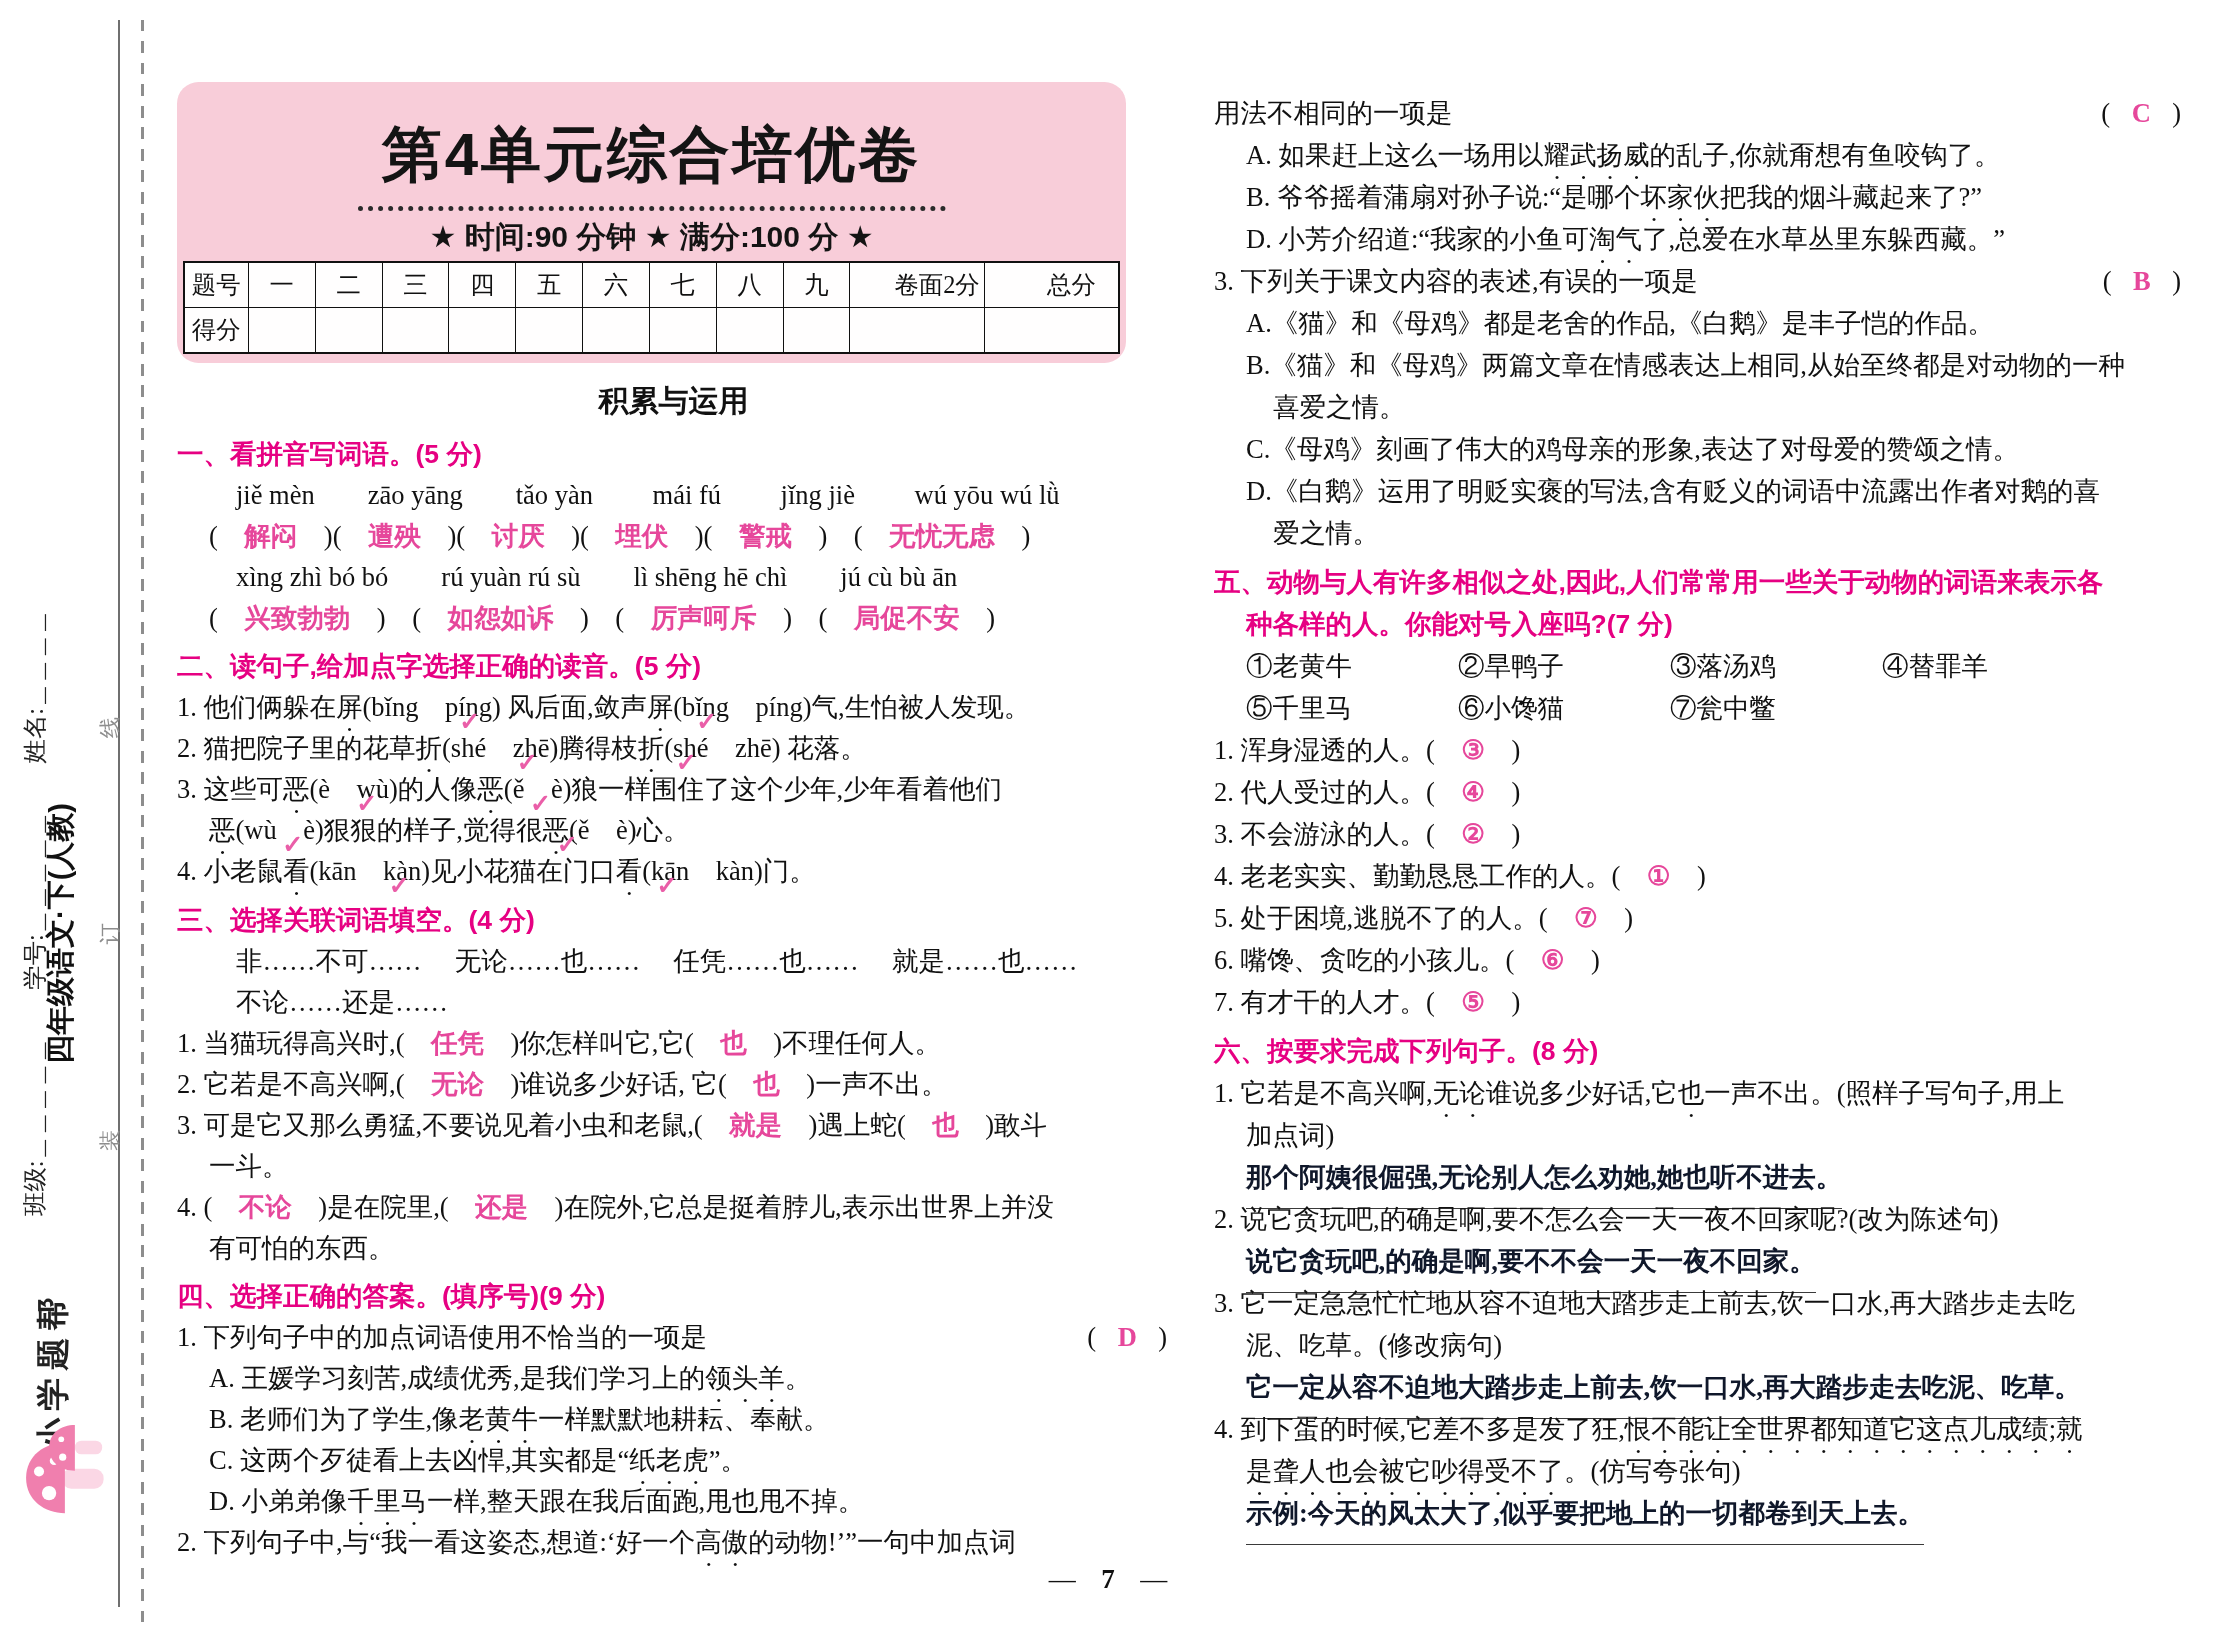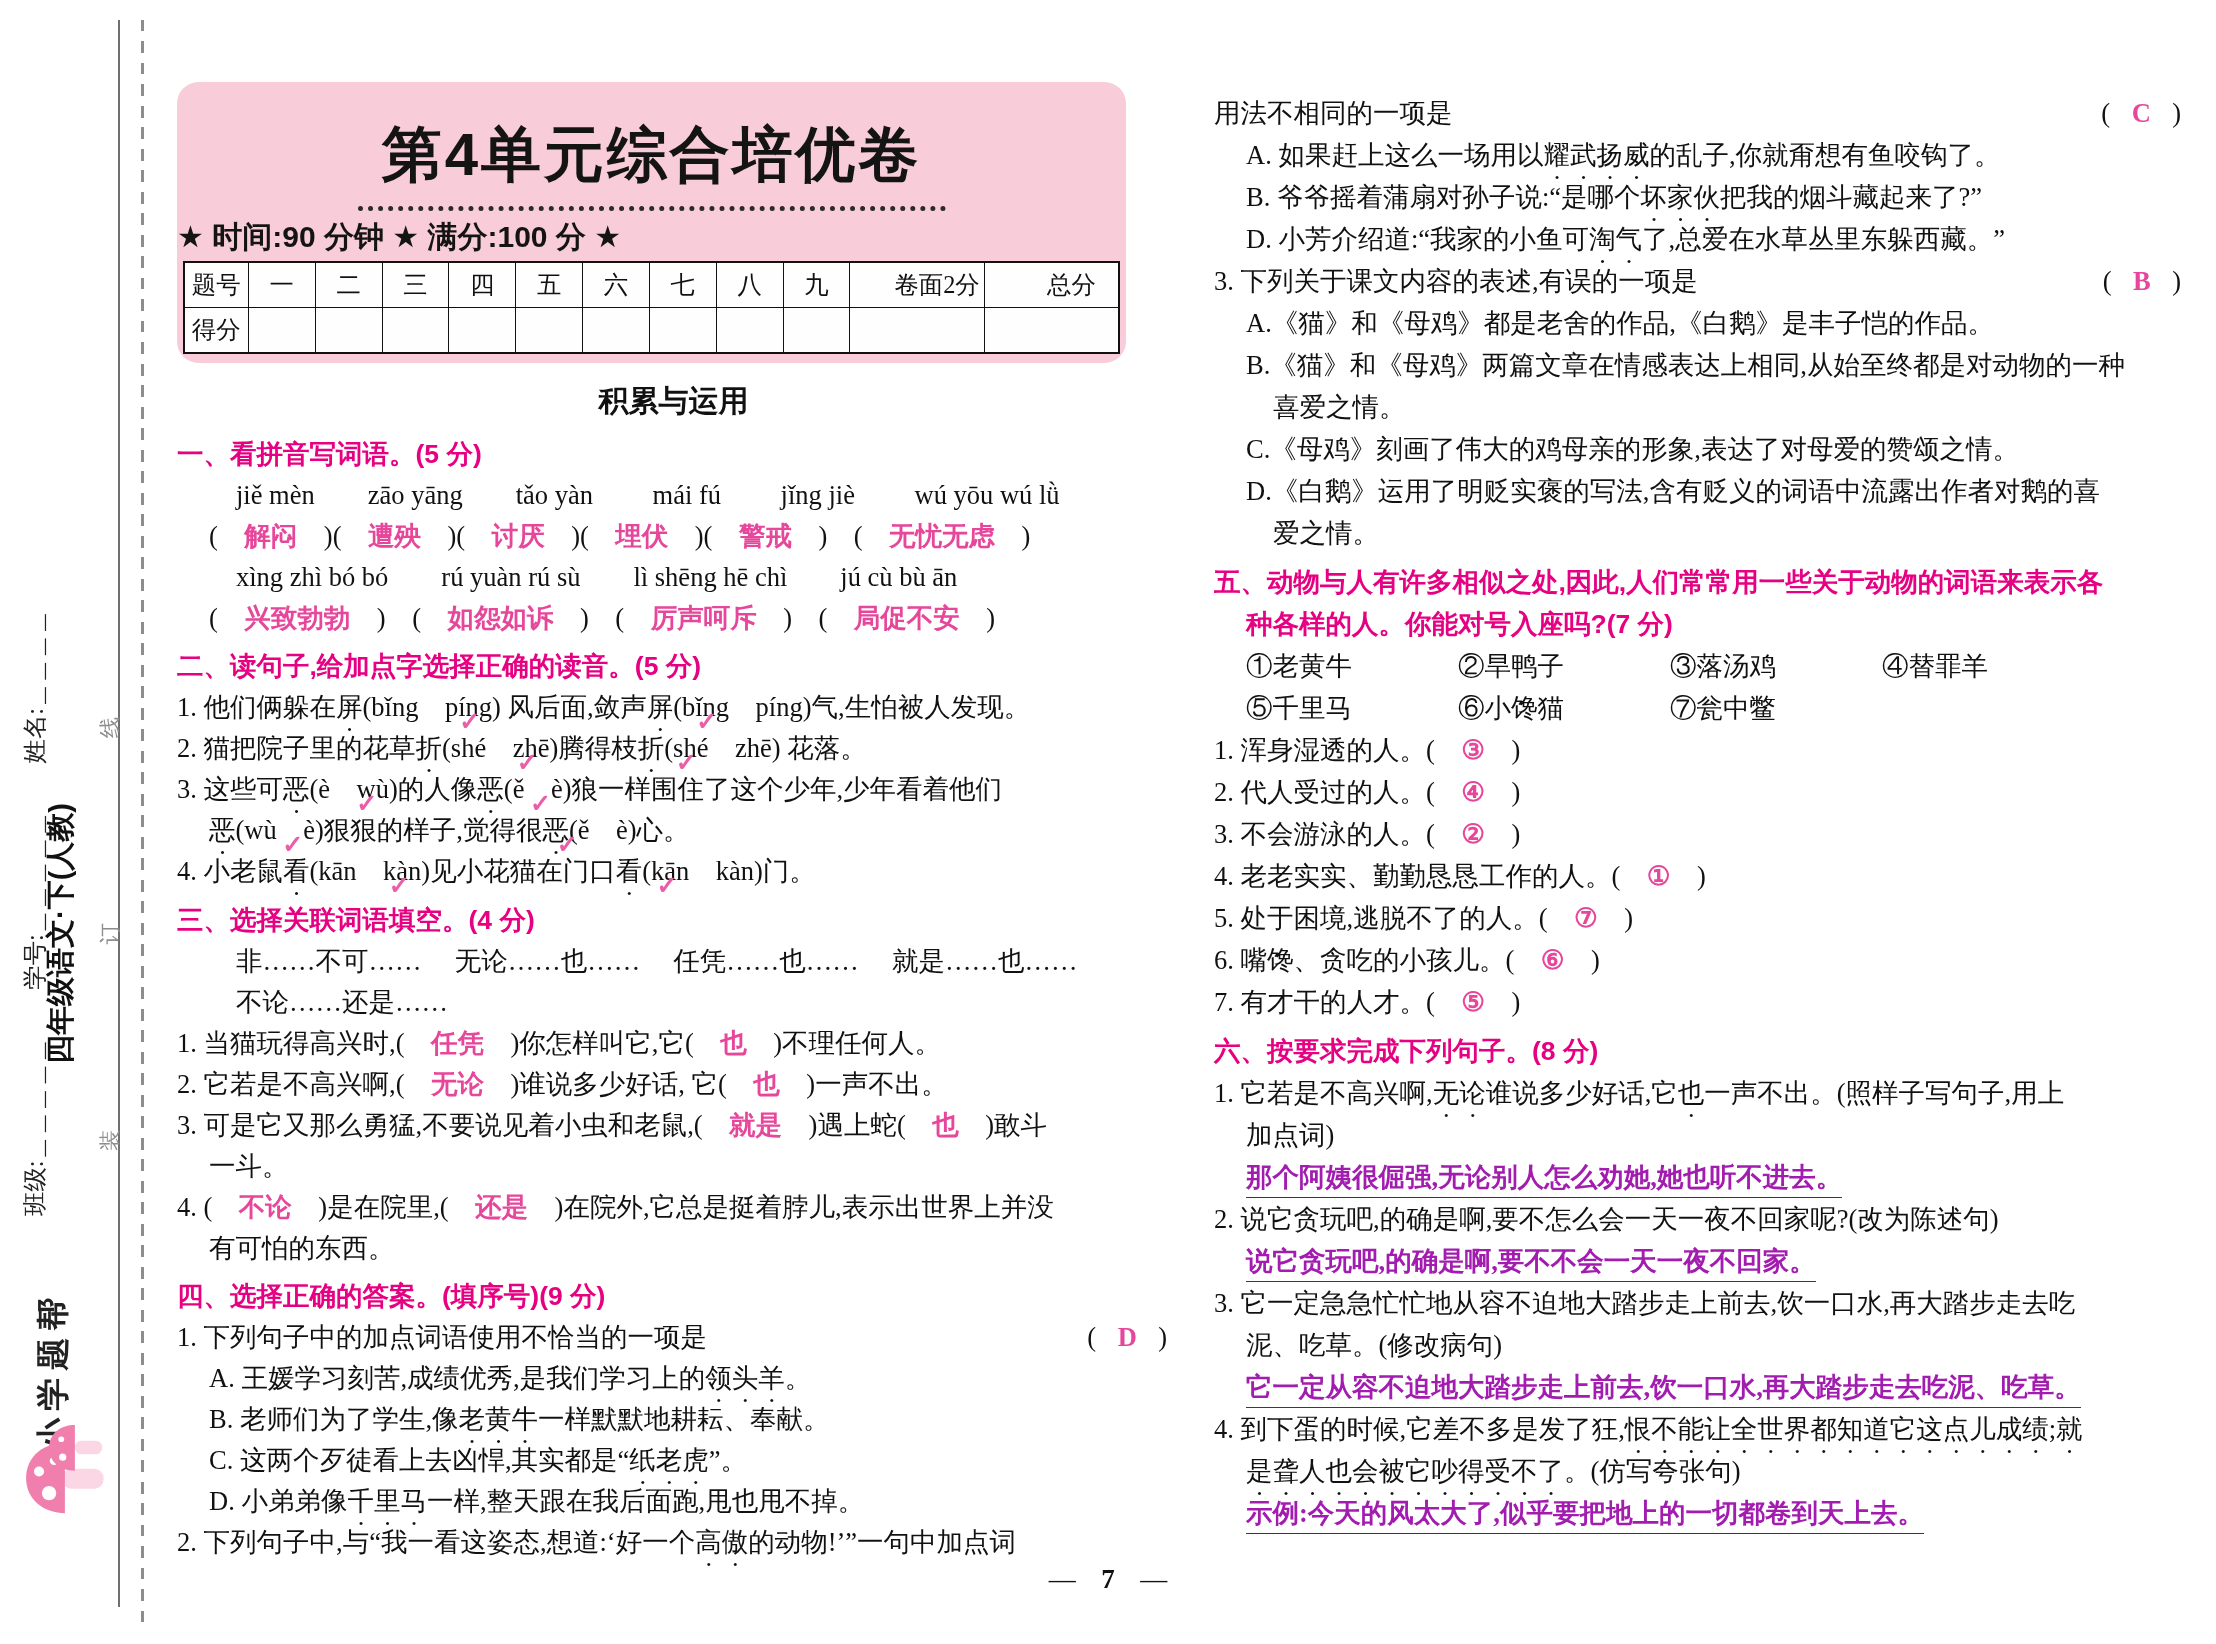--- a/index.html
+++ b/index.html
@@ -16,21 +16,21 @@
           font-family:"Liberation Sans","DejaVu Sans",sans-serif;}
   .m-brand{font-size:33px;font-weight:700;letter-spacing:7.2px;height:43px;line-height:43px;color:#222;}
   .m-binding{font-size:21.5px;color:#8d8d8d;height:32px;line-height:32px;letter-spacing:4.3px;}
 
   
   .header-box{position:absolute;left:177px;top:82px;width:949px;height:281px;
       background:#f8cdd9;border-radius:21.5px;}
   .hb-title{margin-top:33px;text-align:center;font-size:60px;font-weight:700;letter-spacing:2.9px;
       color:#141414;font-family:"Liberation Sans","DejaVu Sans",sans-serif;}
   .hb-divider{width:588px;margin:10px auto 5.7px;border-bottom:5px dotted #2a2a2a;height:0;}
-  .hb-subtitle{font-size:30px;font-weight:700;color:#141414;
+  .hb-subtitle{text-align:center;font-size:30px;font-weight:700;color:#141414;
       font-family:"Liberation Sans","DejaVu Sans",sans-serif;}
   .score-table{position:absolute;left:5.7px;right:1px;bottom:8.6px;border-collapse:collapse;
       width:calc(100% - 11.5px);background:#fffdfd;table-layout:fixed;}
   .score-table td{border:1.4px solid #111;height:44px;text-align:center;font-size:24.4px;
       background:#fffefe;padding:0;}
   .score-table{border:2.9px solid #111;}
   .score-table td.wide{width:10.5%;padding-left:40px;} .score-table td.first{width:7%;} .score-table td.num{width:7.3%;}
 
   
   .col{position:absolute;}
@@ -43,21 +43,21 @@
   .ind1{padding-left:32px;} .ind2{padding-left:59px;}
   .line.has-ans{display:flex;justify-content:space-between;align-items:baseline;}
   .ansbox{padding-right:2.9px;color:#111;}
   .ansbox .ansval{color:#e6479b;font-weight:600;margin:0 21.5px;}
 
   
   .sg-t{color:#111;}
   .sg-b{color:#111;font-weight:700;}
   .sg-h{color:#e60082;font-weight:700;font-family:"Liberation Sans","DejaVu Sans",sans-serif;}
   .sg-a{color:#e6479b;font-weight:600;}
-  .sg-al{color:#a21caf;font-weight:600;border-bottom:1.4px solid #3a3a3a;padding-bottom:5px;margin-top:20px;}
+  .sg-al{color:#0f172a;font-weight:600;border-bottom:1.4px solid #3a3a3a;padding-bottom:16px;margin-top:20px;}
   .sg-d{-webkit-text-emphasis:filled dot #111;-webkit-text-emphasis-position:under right;
         text-emphasis:filled dot #111;text-emphasis-position:under right;}
   .sg-ck{display:inline-block;width:0;position:relative;left:-1.3em;top:0.55em;overflow:visible;
         color:#ea5ea8;font-weight:700;font-size:0.95em;}
 
   
   .footer{position:absolute;left:0;top:1564px;width:2216px;text-align:center;font-size:27px;color:#111;}
   .footer .pgnum{font-weight:700;margin:0 18.7px;}
   .mushrooms{position:absolute;left:13px;top:1417px;}
 </style>

